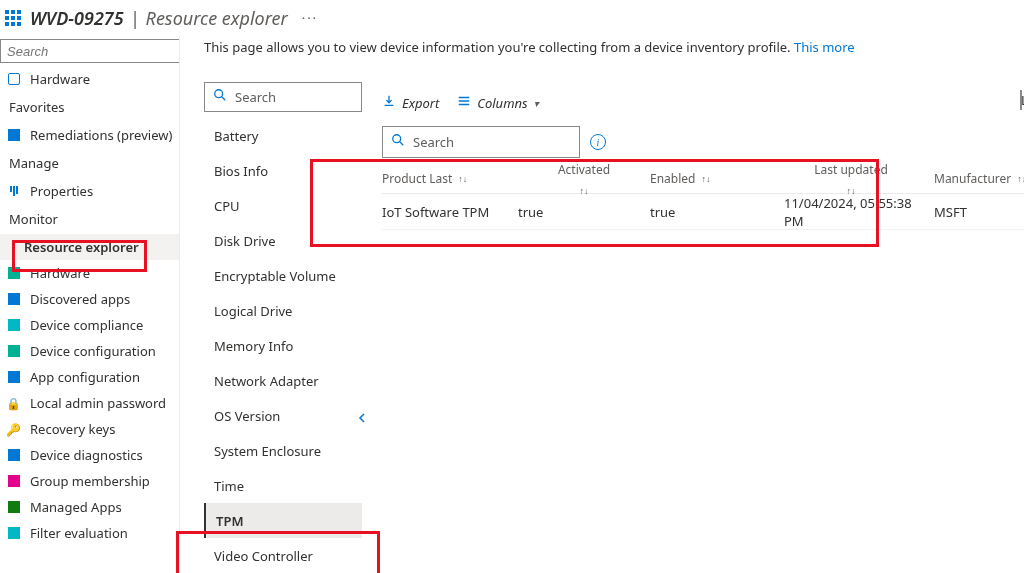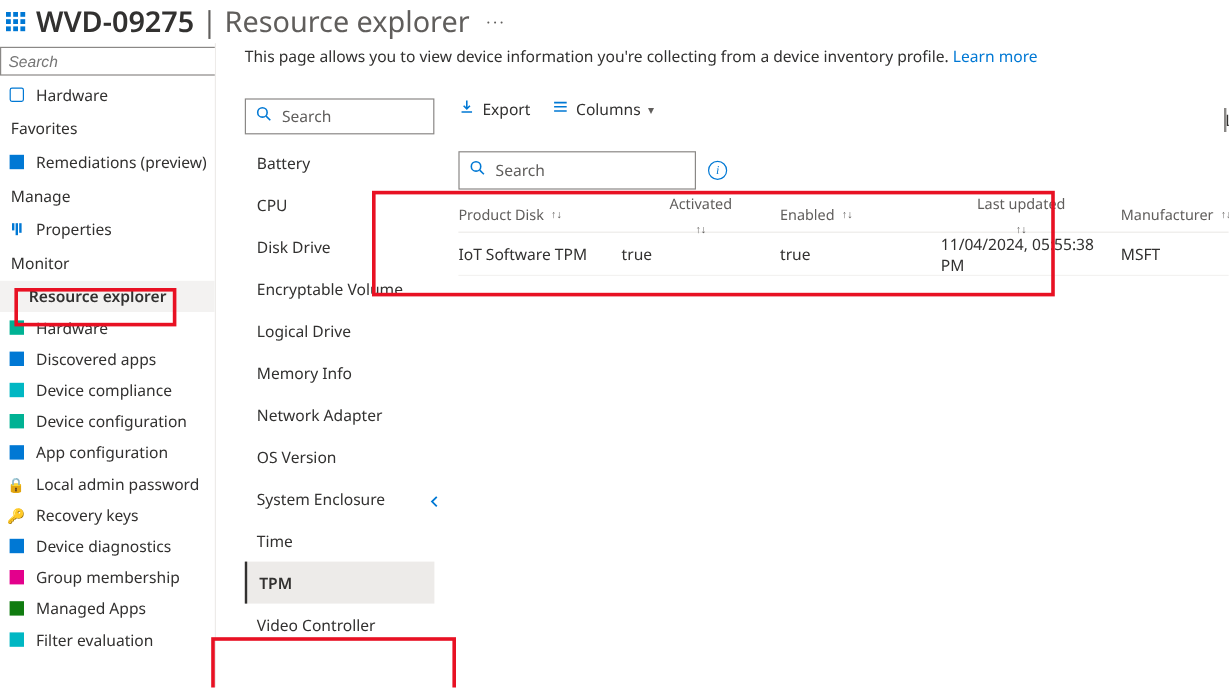--- a/index.html
+++ b/index.html
@@ -6,21 +6,21 @@
   html, body {
     width: 1024px; height: 573px; overflow: hidden;
     font-family: "Segoe UI", -apple-system, system-ui, sans-serif;
     font-size: 13px; color: #323130; background: #fff;
   }
 
   
   .header { height: 36px; display: flex; align-items: center; padding-left: 4px; }
   .header .waffle { width: 18px; height: 18px; margin-right: 8px; display: flex; flex-wrap: wrap; }
   .header .waffle span { width: 4px; height: 4px; background:#0078d4; margin:1px; }
-  .header h1 { font-size: 24px; font-weight: 600; display:flex; align-items:center; }
+  .header h1 { font-size: 18px; font-weight: 600; display:flex; align-items:center;font-style:italic; }
   .header h1 .sep { font-weight:400; color:#605e5c; margin:0 6px; }
   .header h1 .sub { font-weight:400; color:#605e5c; }
   .header .dots { margin-left:14px; color:#605e5c; letter-spacing:2px; cursor:pointer; }
 
   .body { display:flex; height: calc(573px - 36px); }
 
   
   .leftnav { width: 185px; border-right:1px solid #edebe9; height:100%; overflow:hidden; position:relative; }
   .search-wrap { display:flex; align-items:center; height:30px; }
   .search-wrap input {
@@ -52,21 +52,21 @@
   .cat-search .mag { margin-right:8px; color:#0078d4; }
   .cat-list { margin-top:6px; }
   .cat-item { height:35px; display:flex; align-items:center; padding-left:10px; cursor:pointer; width:158px; }
   .cat-item.selected { background:#edebe9; font-weight:600; border-left:2px solid #323130; }
   .cat-collapse { position:absolute; left:176px; top:360px; color:#0078d4; cursor:pointer; }
 
   .red-box-tpm { position:absolute; left:-4px; top:481px; width:204px; height:62px; pointer-events:none; }
 
   .main { flex:1; padding-left:20px; padding-top:32px; position:relative; }
 
-  .toolbar { display:flex; align-items:flex-start; gap:18px; height:30px; }
+  .toolbar { display:flex; align-items:flex-end; gap:18px; height:30px;font-style:italic; }
   .tool-btn { display:flex; align-items:center; gap:6px; color:#323130; cursor:pointer; }
   .tool-btn .ic { color:#0078d4; }
   .tool-chev { color:#605e5c; font-size:10px; }
   .last-box-edge { position:absolute; right:2px; top:40px; border:1px solid #8a8886; width:2px; height:20px; background:#fff; }
 
   .search-row { display:flex; align-items:center; margin-top:14px; gap:10px; }
   .table-search {
     width:198px; height:32px; border:1px solid #8a8886; display:flex; align-items:center; padding:0 8px;
   }
   .table-search .mag { color:#0078d4; margin-right:8px; }
@@ -226,35 +226,36 @@
     <div class="nav-item">
       
       
     </div>
 
     <div class="red-box red-box-highlight-resource-explorer"></div>
   </div>
 
   <div class="content">
     <div class="intro">
-      <span>This page allows you to view device information you're collecting from a device inventory profile. </span><a href="#">Learn more</a>
+      <span>This page allows you to view device information you're collecting from a device inventory profile. </span><a href="#">This more</a>
     </div>
 
     <div class="categories">
       <div class="cat-search">
         <span class="mag">
           <svg width="14" height="14" viewBox="0 0 16 16">
               <circle cx="6.5" cy="6.5" r="4.5" fill="none" stroke="#0078d4" stroke-width="1.5"></circle>
               <line x1="10" y1="10" x2="14" y2="14" stroke="#0078d4" stroke-width="1.5"></line>
             </svg>
         </span>
         <span style="color:#605e5c;">Search</span>
       </div>
       <div class="cat-list" id="cat-list">
           <div class="cat-item">Battery</div>
+          <div class="cat-item">Bios Info</div>
           <div class="cat-item">CPU</div>
           <div class="cat-item">Disk Drive</div>
           <div class="cat-item">Encryptable Volume</div>
           <div class="cat-item">Logical Drive</div>
           <div class="cat-item">Memory Info</div>
           <div class="cat-item">Network Adapter</div>
           <div class="cat-item">OS Version</div>
           <div class="cat-item">System Enclosure</div>
           <div class="cat-item">Time</div>
           <div class="cat-item selected">TPM</div>
@@ -299,21 +300,21 @@
               </svg>
           </span>
           <span class="ph">Search</span>
         </div>
         <span class="info-icon">i</span>
       </div>
 
       <div class="table-wrap">
         <div class="thead">
           <div class="th col-product">
-            <span>Product Disk</span>
+            <span>Product Last</span>
               <span class="sort">↑↓</span>
           </div>
           <div class="th col-activated">
             <span>Activated</span>
               <span class="sort">↑↓</span>
           </div>
           <div class="th col-enabled">
             <span>Enabled</span>
               <span class="sort">↑↓</span>
           </div>

